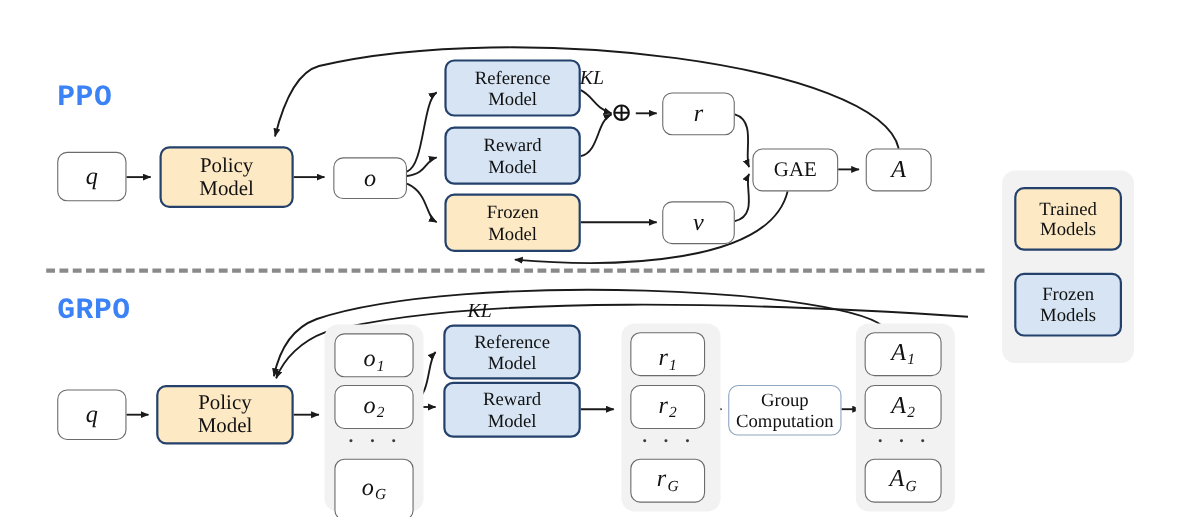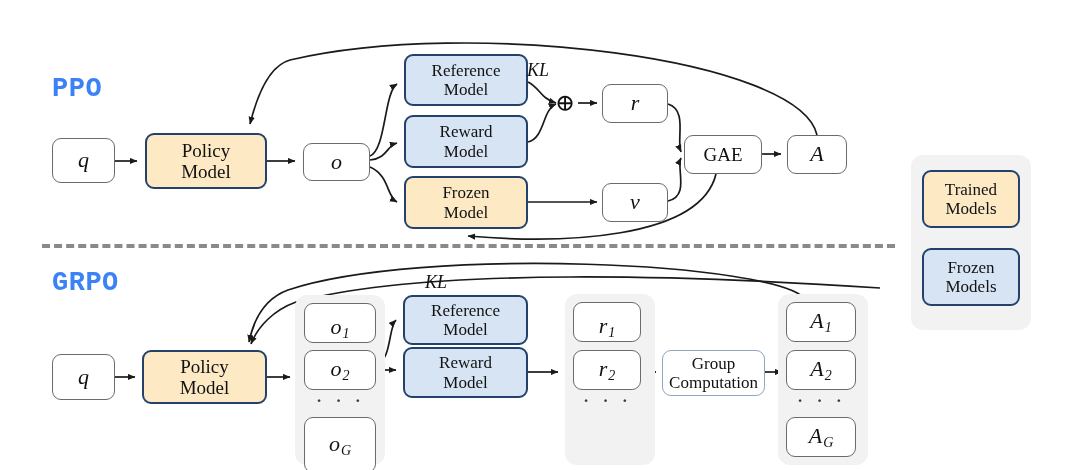--- a/index.html
+++ b/index.html
@@ -272,20 +272,23 @@
   </div>
 
   <div class="group-panel" style="left:565px; top:294px; width:90px; height:171px;"></div>
   <div class="node plain" style="left:573px; top:302px; width:68px; height:40px;justify-content:flex-end;">
     <span class="math"><span>r</span><span class="sub">1</span></span>
   </div>
   <div class="node plain" style="left:573px; top:350px; width:68px; height:40px;">
     <span class="math"><span>r</span><span class="sub">2</span></span>
   </div>
   <div class="dots" style="left:573px; top:388px; width:68px;">· · ·</div>
+  <div class="node plain" style="left:573px; top:417px; width:68px; height:40px;">
+    <span class="math"><span>r</span><span class="sub">G</span></span>
+  </div>
 
   <div class="node softblue" style="left:662px; top:350px; width:103px; height:46px;">
     <span class="words small">Group</span>
     <span class="words small">Computation</span>
   </div>
 
   <div class="group-panel" style="left:778px; top:294px; width:90px; height:171px;"></div>
   <div class="node plain" style="left:786px; top:302px; width:70px; height:40px;">
     <span class="math"><span>A</span><span class="sub">1</span></span>
   </div>

